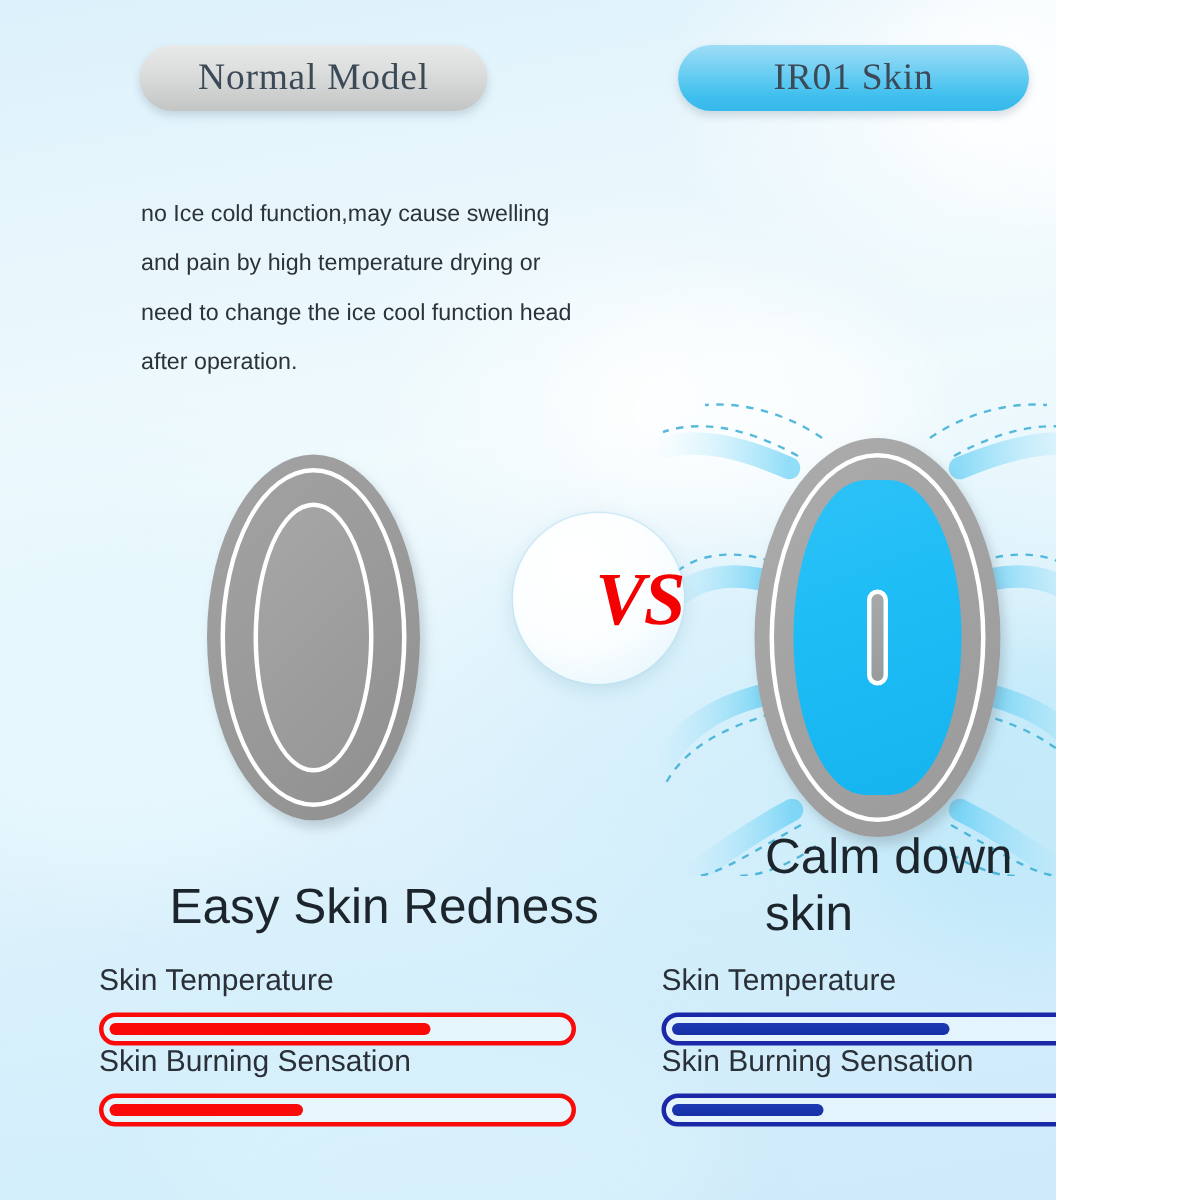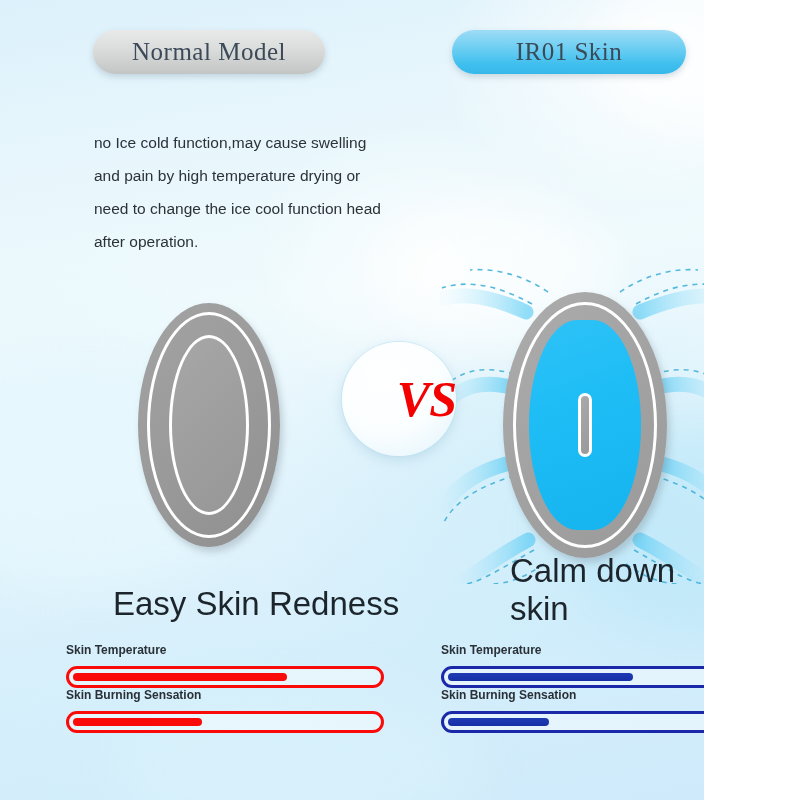--- a/index.html
+++ b/index.html
@@ -184,24 +184,23 @@
 
   
   .metrics {
     position: absolute;
     width: 318px;
   }
   #metrics-left  { left: 66px;  top: 643px; }
   #metrics-right { left: 441px; top: 643px; }
 
   .metric-label {
-    font-size: 12px;
+    font-size: 20px;
     color: #2a3037;
     margin-bottom: 9px;
-    font-weight: bold;
   }
   .metric-group + .metric-group { }
 
   .bar-track {
     position: relative;
     height: 22px;
     border-radius: 11px;
     box-sizing: border-box;
     background: rgba(255,255,255,0.42);
   }

